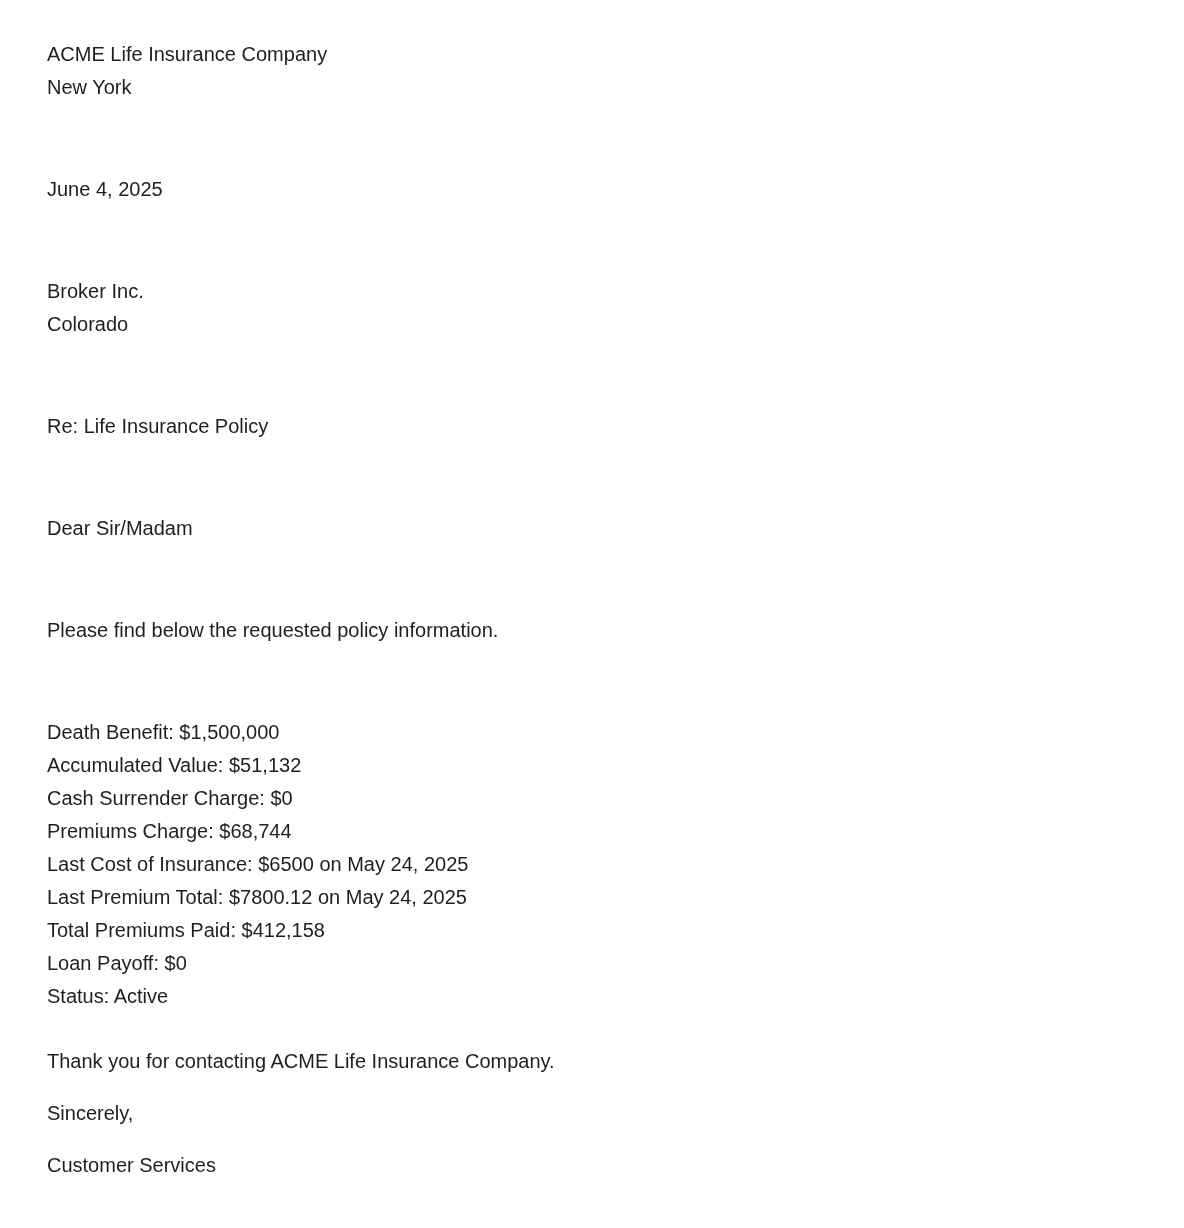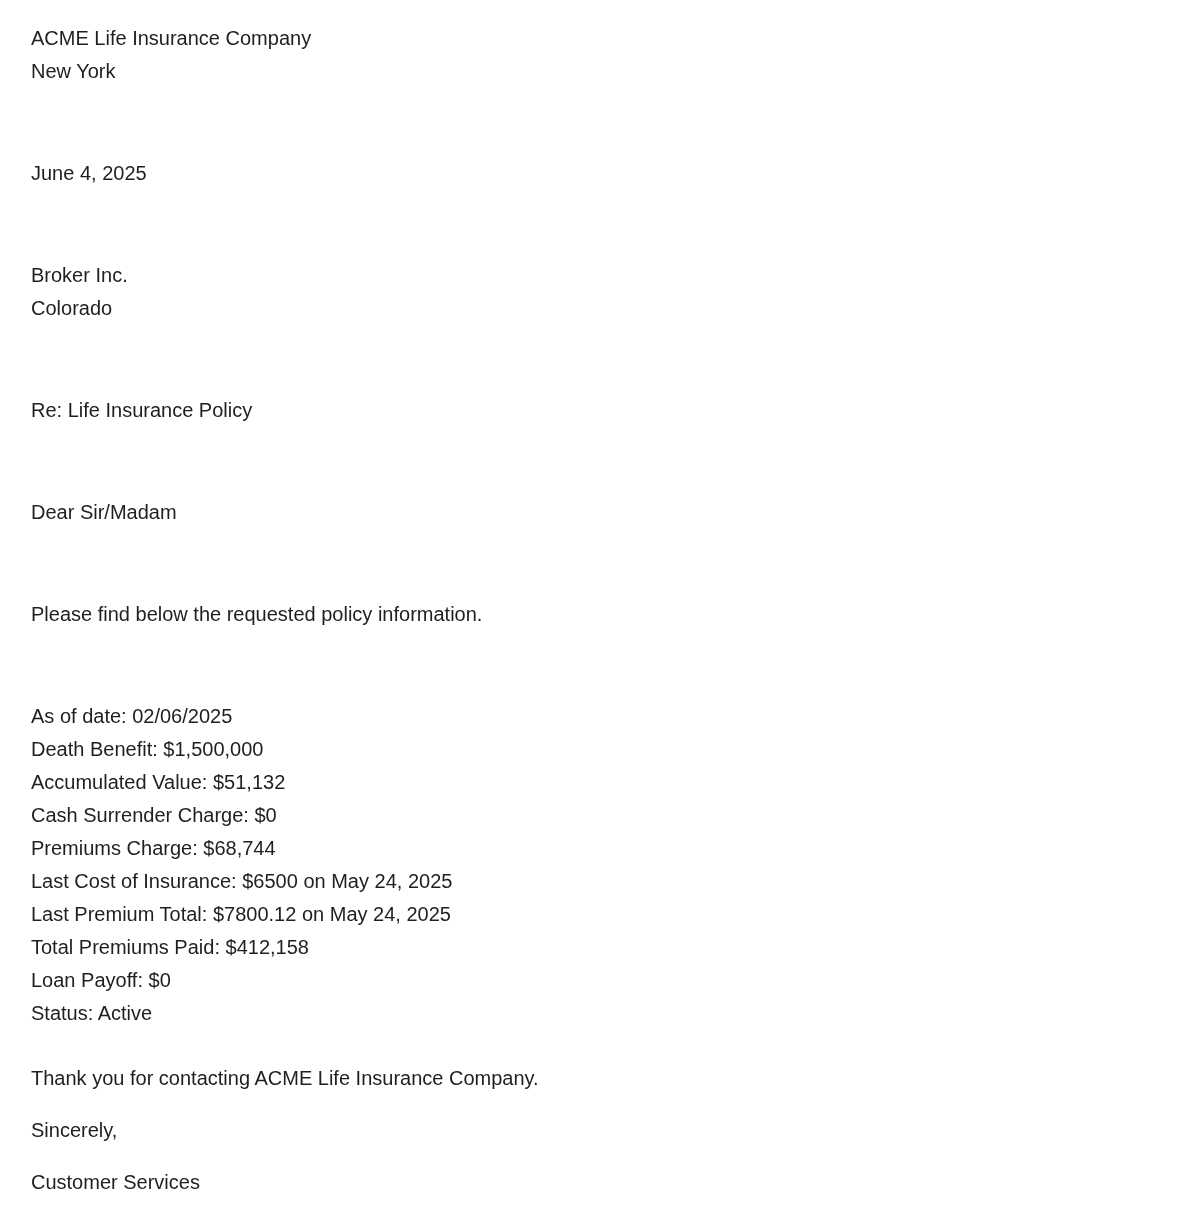--- a/index.html
+++ b/index.html
@@ -13,21 +13,21 @@
     height: 1228px;
     background: #ffffff;
     box-sizing: border-box;
     padding: 22px 40px 0 31px;
     font-family: "Liberation Sans", "DejaVu Sans", sans-serif;
     font-size: 20px;
     line-height: 33px;
     color: #1f1f1f;
     overflow: hidden;
   }
-  .para { margin: 0; }
+  .para { margin: 16px; }
   .m-block  { margin-bottom: 69px; }  
   .m-thanks { margin-bottom: 32px; }  
   .m-sign   { margin-bottom: 19px; }  
   .details .line { white-space: pre; }
 </style>
 </head>
 <body>
 
 <div class="page">
 
@@ -44,21 +44,20 @@
   </div>
 
   <div class="para m-block">Re: Life Insurance Policy</div>
 
   <div class="para m-block">Dear Sir/Madam</div>
 
   <div class="para m-block">Please find below the requested policy information.</div>
 
   <div class="para details m-thanks">
 
-      <div class="line"><span>As of date</span>: <span>02/06/2025</span></div>
 
       <div class="line"><span>Death Benefit</span>: <span>$1,500,000</span></div>
 
       <div class="line"><span>Accumulated Value</span>: <span>$51,132</span></div>
 
       <div class="line"><span>Cash Surrender Charge</span>: <span>$0</span></div>
 
       <div class="line"><span>Premiums Charge</span>: <span>$68,744</span></div>
 
       <div class="line"><span>Last Cost of Insurance</span>: <span>$6500 on May 24, 2025</span></div>

